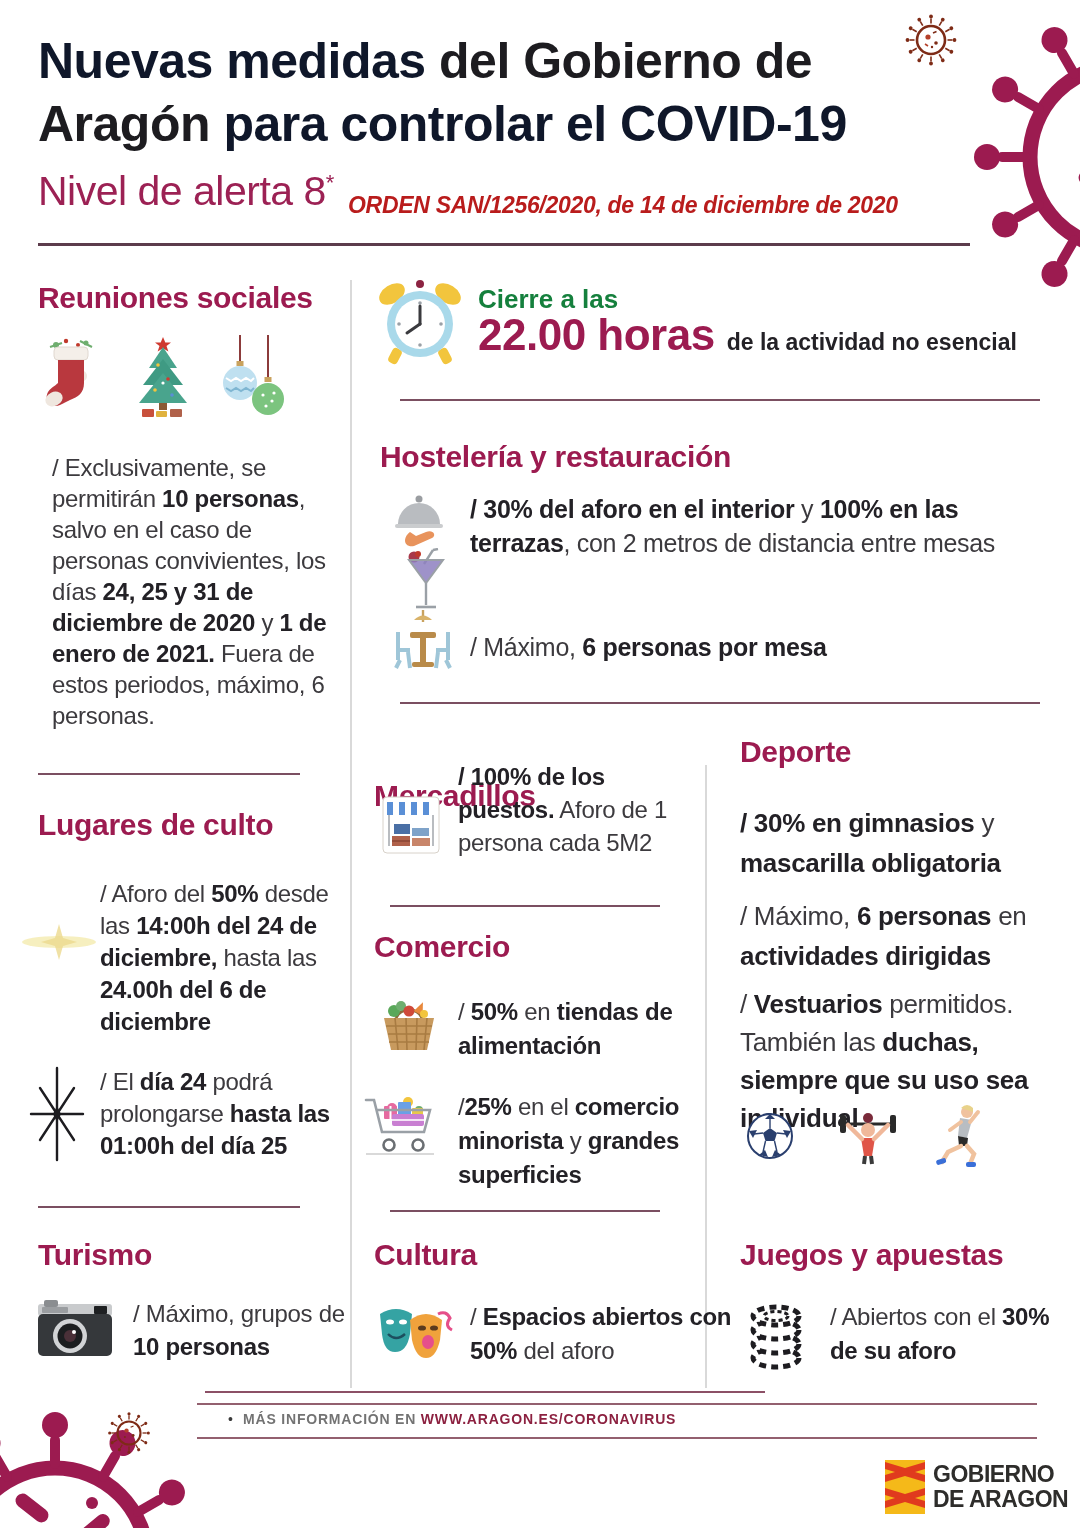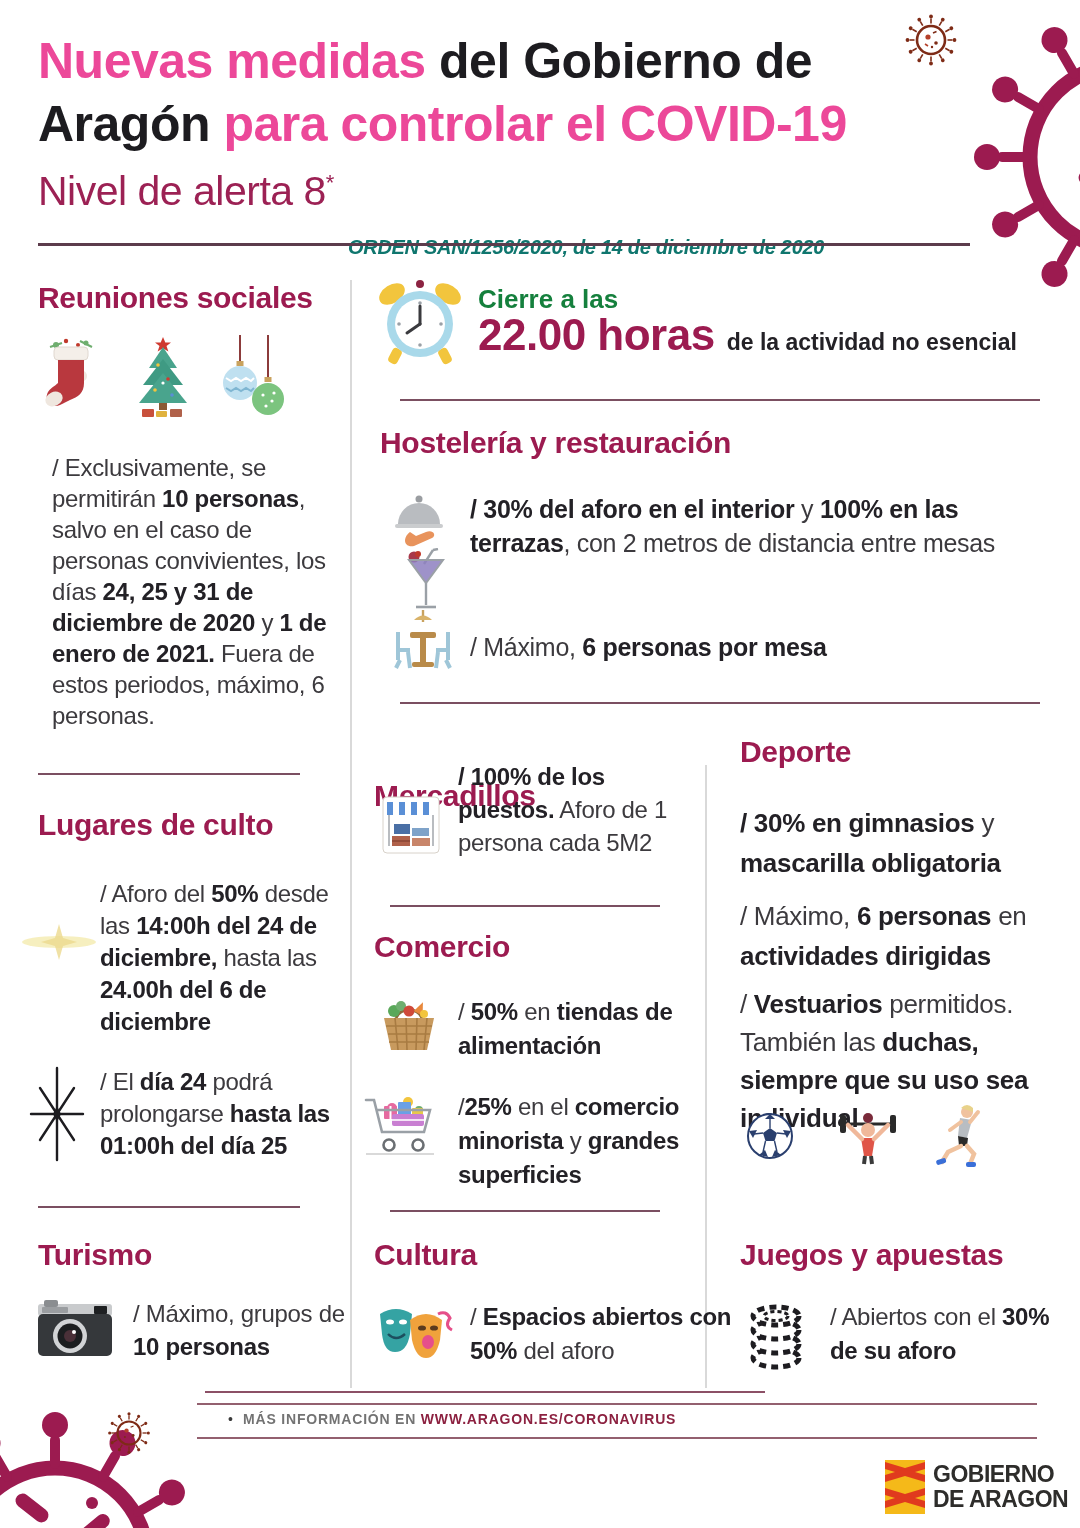--- a/index.html
+++ b/index.html
@@ -5,24 +5,24 @@
   html,body{margin:0;padding:0;background:#ffffff;}
   .page{position:relative;width:1080px;height:1528px;background:#ffffff;overflow:hidden;
         font-family:"Liberation Sans",sans-serif;color:#3c3a3e;}
   .abs{position:absolute;}
   .sec-title{font-size:30px;font-weight:700;color:#9c1b50;letter-spacing:-.3px;white-space:nowrap;}
   .txt{font-size:24px;line-height:31px;letter-spacing:-.3px;color:#3c3a3e;}
   .txt .b{font-weight:700;color:#232126;}
   .hr{position:absolute;height:2px;background:#7b4f61;}
   .vr{position:absolute;width:2px;background:#d9d9d9;}
   .main-title{font-size:50px;line-height:63px;font-weight:700;letter-spacing:-.5px;color:#1d1c20;}
-  .main-title .acc{color:#ec4899;}
+  .main-title .acc{color:#0f172a;}
   .alert{font-size:41px;color:#9c2154;letter-spacing:-.5px;}
   .alert sup{font-size:22px;}
-  .order{font-size:20px;font-style:italic;font-weight:700;color:#0f766e;letter-spacing:-.3px;margin-top:44px;}
+  .order{font-size:23px;font-style:italic;font-weight:700;color:#b91c1c;letter-spacing:-.3px;}
   .close-line1{font-size:26px;font-weight:700;color:#15803d;}
   .close-time{font-size:44px;font-weight:700;color:#9c1b50;letter-spacing:-.5px;}
   .close-suffix{font-size:23px;font-weight:700;color:#232126;padding-left:12px;}
   .foot-label{color:#737373;font-weight:700;}
   .foot-url{color:#8c2140;font-weight:700;}
   .footer-txt{font-size:14px;letter-spacing:.8px;color:#3a3a3a;}
   .logo-txt{font-size:23px;line-height:25px;font-weight:700;color:#2e2d2b;letter-spacing:-.5px;}
 </style>
 </head>
 <body>
@@ -218,21 +218,21 @@
       <circle cx="69" cy="48" r="1.8" fill="#9aa0a6"></circle>
     <line x1="48" y1="48" x2="48" y2="30" stroke="#3a3a3e" stroke-width="3" stroke-linecap="round"></line>
     <line x1="48" y1="48" x2="35" y2="57" stroke="#3a3a3e" stroke-width="3" stroke-linecap="round"></line>
   </svg>
   <div class="abs close-line1" style="left:478px;top:284px">Cierre a las</div>
   <div class="abs" style="left:478px;top:310px;white-space:nowrap">
     <span class="close-time">22.00 horas</span><span class="close-suffix">de la actividad no esencial</span>
   </div>
   <div class="hr" style="left:400px;top:399px;width:640px"></div>
 
-  <div class="abs sec-title" style="left:380px;top:426px">Hostelería y restauración</div>
+  <div class="abs sec-title" style="left:380px;top:440px">Hostelería y restauración</div>
 
   <svg class="abs" style="left:392px;top:490px" width="56" height="62" viewBox="0 0 56 62">
     <circle cx="27" cy="9" r="3.5" fill="#9a9da1"></circle>
     <path d="M6,34 A21,21 0 0 1 48,34 Z" fill="#b9bcc0"></path>
     <rect x="3" y="34" width="48" height="4" rx="2" fill="#caccce"></rect>
     <path d="M18,42 C10,48 12,58 22,56 L40,48 C45,45.5 41,39 34,42 L24,46 Z" fill="#e8935c"></path>
   </svg>
   <div class="abs txt" style="left:470px;top:492px;width:580px;line-height:34px;font-size:25px">
     <span class="b">/ 30% del aforo en el interior</span><span> y </span><span class="b">100% en las terrazas</span><span>, con 2 metros de distancia entre mesas</span>
   </div>

